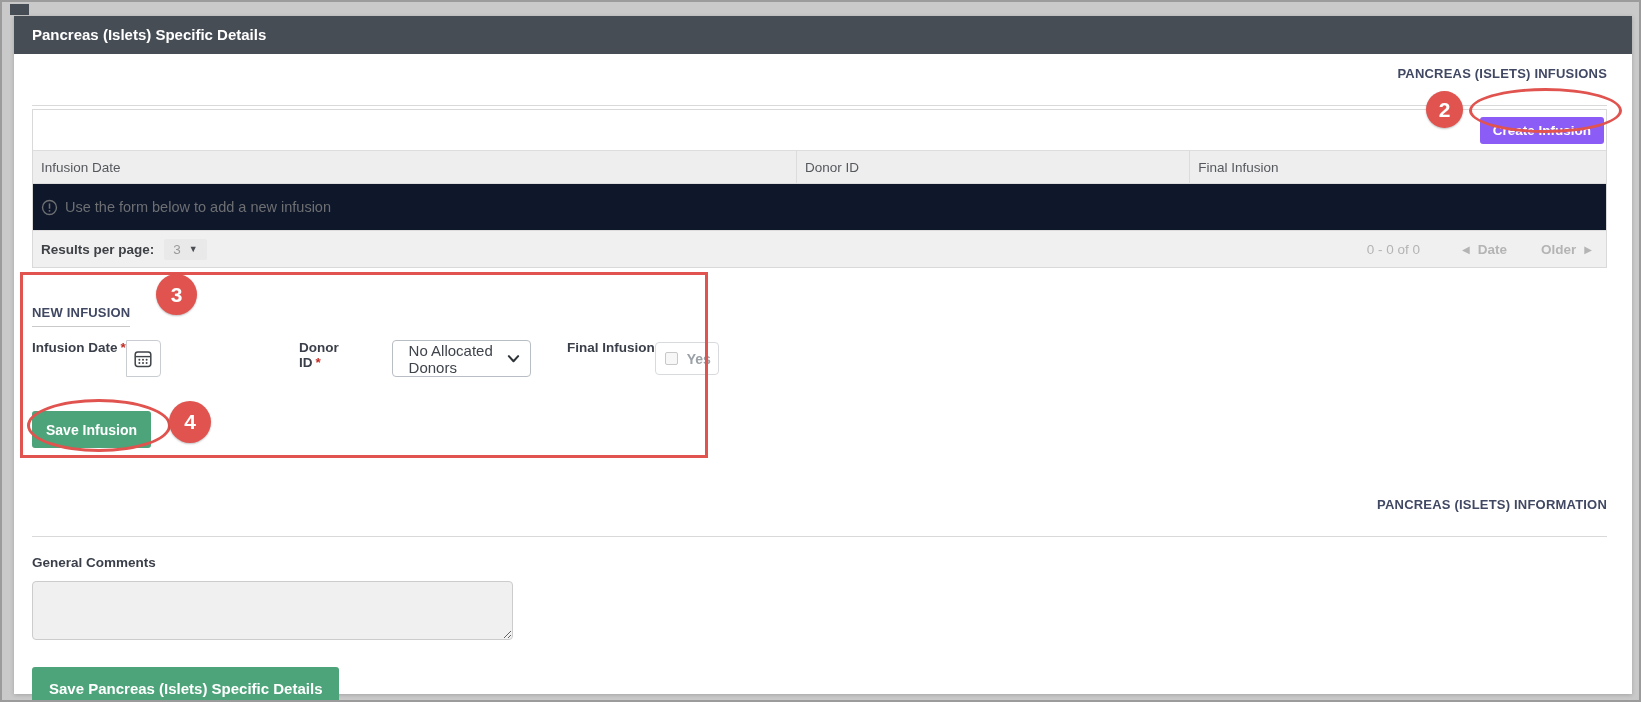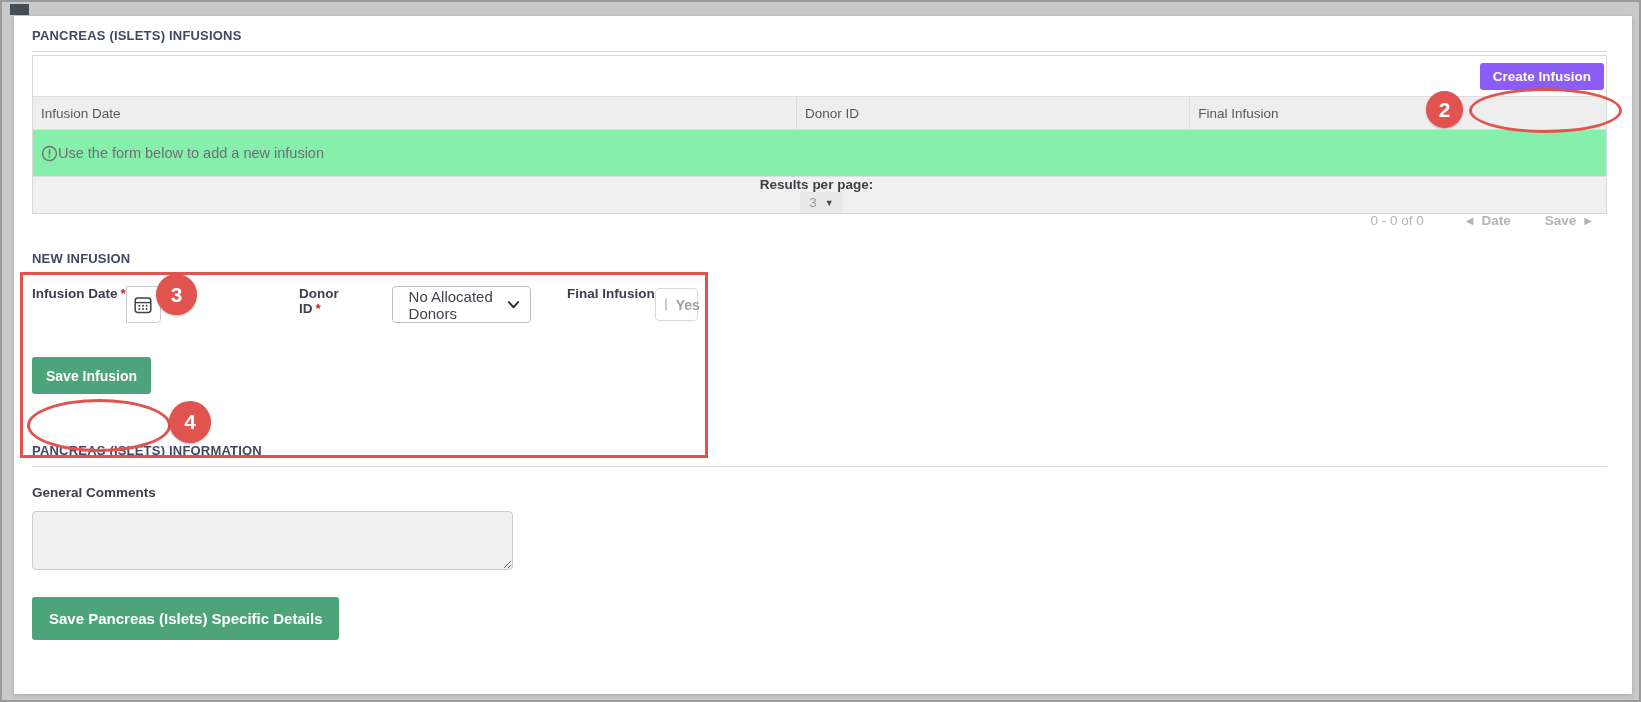--- a/index.html
+++ b/index.html
@@ -25,21 +25,21 @@
     height: 38px; background: #474d55; color: #ffffff;
     font-size: 15px; font-weight: bold;
     line-height: 38px; padding-left: 18px;
   }
   .content { padding: 0 25px 0 18px; }
 
   .section-title {
     margin-top: 12px;
     font-size: 13px; font-weight: bold; color: #414863;
     letter-spacing: .2px;
-    padding-bottom: 8px; border-bottom: 1px solid #d9d9d9;
+    padding-bottom: 24px; border-bottom: 1px solid #d9d9d9; text-align: right;
   }
 
   
   .table-box { margin-top: 3px; border: 1px solid #d9d9d9; }
   .table-toolbar {
     height: 40px; background: #ffffff;
     display: flex; align-items: center; justify-content: flex-end;
     padding-right: 2px;
   }
   .btn { border: none; cursor: pointer; font-family: inherit; }
@@ -52,29 +52,28 @@
     border-top: 1px solid #dddddd; border-bottom: 1px solid #dddddd;
     display: flex; align-items: center;
   }
   .th {
     font-size: 13.5px; color: #55585d; padding-left: 8px;
     height: 100%; display: flex; align-items: center;
   }
   .th + .th { border-left: 1px solid #dcdcdc; }
   .th-1 { width: 48.5%; } .th-2 { width: 25%; } .th-3 { width: 26.5%; }
   .empty-row {
-    height: 46px; background: #86efac; display: flex; align-items: center;
-    padding-left: 8px; color: #6d6f72; font-size: 14.5px; 
+    height: 46px; background: #0f172a; display: flex; align-items: center;
+    padding-left: 8px; color: #6d6f72; font-size: 14.5px; gap: 7px;
   }
   .info-icon { width: 17px; height: 17px; flex: 0 0 auto; }
   .pager {
     height: 37px; background: #f0f0f0; border-top: 1px solid #dddddd;
     display: flex; align-items: center; padding: 0 14px 0 8px;
     font-size: 13.5px;
-    flex-direction: column;
   }
   .pager-label { font-weight: bold; color: #3e4145; }
   .pp-select {
     margin-left: 10px; background: #e9e9e9; border-radius: 2px;
     padding: 3px 9px; display: flex; align-items: center; gap: 8px;
     cursor: pointer;
   }
   .pp-select .val { color: #9a9a9a; font-size: 13.5px; }
   .pp-caret { font-size: 9px; color: #4a4d52; }
   .pager-right { margin-left: auto; display: flex; align-items: flex-end; color: #b4b4b4; }
@@ -108,21 +107,21 @@
     display: flex; align-items: center; justify-content: center; cursor: pointer;
   }
   .f-donor { width: 232px; margin-right: 36px; gap: 44px; }
   .select {
     height: 37px; background: #fff; border: 1px solid #b9bec4; border-radius: 4px;
     display: flex; align-items: center; padding: 0 10px 0 16px;
     font-size: 15px; color: #3f444b; cursor: pointer;
   }
   .select .sel-text { flex: 1; }
   .yes-box {
-    width: 43px; height: 33px; margin-top: 2px;
+    width: 64px; height: 33px; margin-top: 2px;
     border: 1px solid #d8dbde; border-radius: 4px; background: #fff;
     display: flex; align-items: center; padding-left: 9px; gap: 9px; cursor: pointer;
   }
   .cb {
     width: 13px; height: 13px; background: #f7f7f7;
     border: 1px solid #c8c8c8; border-radius: 2px;
   }
   .yes-label { font-size: 14px; font-weight: bold; color: #9ba1a7; }
   .btn-green {
     background: #4da47a; color: #fff; font-weight: bold;
@@ -155,20 +154,21 @@
   .ann-ell-save { left: 13px; top: 383px; width: 144px; height: 53px; }
   .ann-4 { left: 155px; top: 385px; width: 42px; height: 42px; }
 </style>
 </head>
 <body>
 
 <div class="corner-nub"></div>
 
 <div class="panel">
 
+  <div class="panel-header">Pancreas (Islets) Specific Details</div>
 
   <div class="content">
 
     <div class="section-title">PANCREAS (ISLETS) INFUSIONS</div>
 
     <div class="table-box">
       <div class="table-toolbar">
         <button class="btn btn-blue">Create Infusion</button>
       </div>
       <div class="thead">
@@ -190,21 +190,21 @@
           <span class="val">3</span>
           <span class="pp-caret">▼</span>
         </span>
         <span class="pager-right">
           <span class="range-text">0 - 0 of 0</span>
           <span class="pg-btn pg-newer">
             <span class="pg-arrow">◀</span>
             <span>Date</span>
           </span>
           <span class="pg-btn">
-            <span>Save</span>
+            <span>Older</span>
             <span class="pg-arrow">▶</span>
           </span>
         </span>
       </div>
     </div>
 
     <div>
       <div class="form-title">NEW INFUSION</div>
 
       <div class="fields-row">

